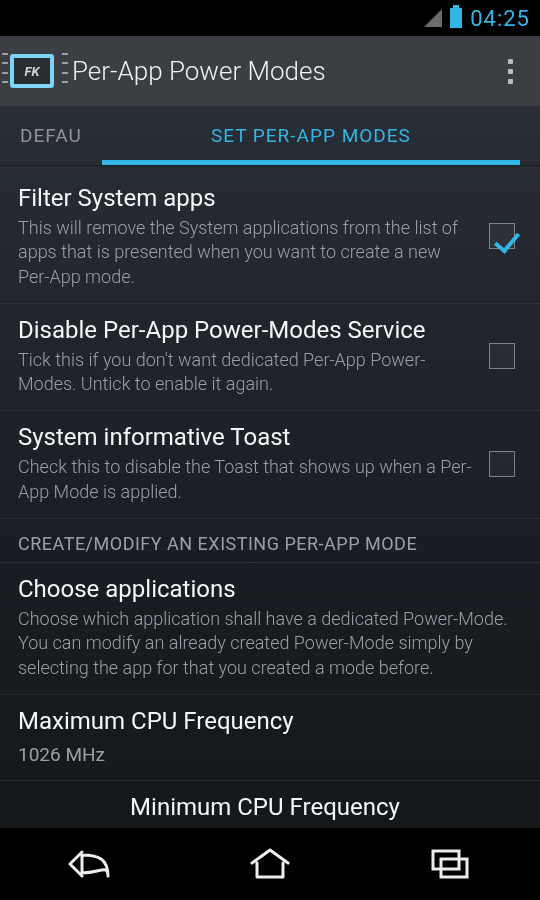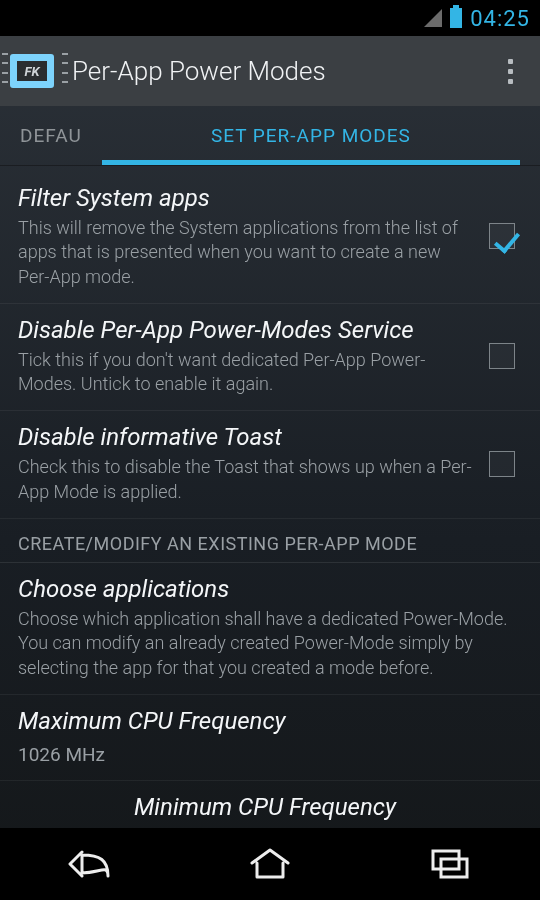--- a/index.html
+++ b/index.html
@@ -7,41 +7,41 @@
   .screen { width: 540px; height: 900px; background: linear-gradient(#2c3239, #191e24 60%, #141719); display: flex; flex-direction: column; }
   
   .status-bar { height: 36px; background: #000; display: flex; align-items: center; justify-content: flex-end; padding: 0 10px; gap: 8px; color: #33b5e5; font-size: 22px; font-weight: 400; letter-spacing: 1px; }
   .status-bar .time { color: #33b5e5; }
   .tri { width: 0; height: 0; border-left: 18px solid transparent; border-bottom: 18px solid #6b6b6b; }
   .batt { width: 12px; height: 20px; background: #33b5e5; position: relative; }
   .batt::before { content: ""; position: absolute; top: -3px; left: 3px; width: 6px; height: 3px; background: #33b5e5; }
   
   .action-bar { height: 70px; background: #3b3f43; display: flex; align-items: center; padding: 0 10px; color: #eceff1; }
   .app-icon { width: 50px; height: 40px; position: relative; margin-right: 12px; display: flex; align-items: center; }
-  .chip { width: 44px; height: 34px; background: #2a2d30; border: 7px solid #7dd3fc; border-radius: 3px; position: relative; display:flex; align-items:center; justify-content:center; }
+  .chip { width: 44px; height: 34px; background: #2a2d30; border: 4px solid #7dd3fc; border-radius: 3px; position: relative; display:flex; align-items:center; justify-content:center; }
   .chip-label { font-size: 13px; font-weight: 700; font-style: italic; color: #d0d4d8; }
   .pins-left, .pins-right { position: absolute; top: 2px; width: 6px; height: 30px; display: flex; flex-direction: column; justify-content: space-between; }
   .pins-left { left: -8px; } .pins-right { right: -8px; }
   .pin { width: 6px; height: 2px; background: #9aa0a5; }
   .bar-title { font-size: 26px; font-weight: 300; color: #f1f3f5; flex: 1; }
   .overflow { width: 40px; display: flex; flex-direction: column; align-items: center; gap: 5px; }
   .dot { width: 5px; height: 5px; background: #b7bcc0; border-radius: 1px; }
   
   .tabs { height: 60px; display: flex; border-bottom: 1px solid #1a1d21; }
   .tab { flex: 0 0 auto; display: flex; align-items: center; justify-content: center; color: #8f9498; font-size: 19px; letter-spacing: 1px; padding: 0 28px; position: relative; }
   .tab.active { color: #33b5e5; }
   .tab.active::after { content: ""; position: absolute; left: 20px; right: 20px; bottom: 0; height: 5px; background: #33b5e5; }
   .tab.first { flex: 1; }
   .tab.over { padding-right: 0; padding-left: 20px; }
   
   .content { flex: 1; overflow: hidden; padding-top: 6px; }
   .row { display: flex; padding: 12px 18px 14px 18px; border-bottom: 1px solid rgba(255,255,255,0.06); }
   .row.noline { border-bottom: none; text-align: center; }
   .txt { flex: 1; padding-right: 10px; }
-  .title { color: #f4f6f8; font-size: 24px; font-weight: 400; margin-bottom: 4px; font-style: italic; }
+  .title { color: #f4f6f8; font-size: 24px; font-weight: 400; margin-bottom: 4px; }
   .desc { color: #9aa0a5; font-size: 18px; line-height: 1.35; font-weight: 300; }
   .chk { width: 40px; display: flex; align-items: center; justify-content: center; }
   .checkbox { width: 26px; height: 26px; border: 1px solid #7d8489; background: rgba(255,255,255,0.04); position: relative; }
   .checkbox.checked::after { content: ""; position: absolute; left: 5px; top: 9px; width: 20px; height: 10px; border-left: 4px solid #33b5e5; border-bottom: 4px solid #33b5e5; transform: rotate(-50deg); }
   .section-header { color: #9aa0a5; font-size: 18px; letter-spacing: 0.5px; padding: 14px 34px 8px 18px; border-bottom: 1px solid rgba(255,255,255,0.09); }
   .value { color: #9aa0a5; font-size: 19px; margin-top: 8px; }
   
   .navbar { height: 72px; background: #000; display: flex; align-items: center; justify-content: space-around; }
   .nav-btn { width: 120px; height: 50px; display: flex; align-items: center; justify-content: center; }
   .nav-svg { stroke: #ededed; fill: none; stroke-width: 3; }
@@ -108,21 +108,21 @@
         <div class="title">Disable Per-App Power-Modes Service</div>
         <div class="desc">Tick this if you don't want dedicated Per-App Power-Modes. Untick to enable it again.</div>
       </div>
       <div class="chk">
           <div class="checkbox"></div>
         </div>
     </div>
 
     <div class="row">
       <div class="txt">
-        <div class="title">Disable informative Toast</div>
+        <div class="title">System informative Toast</div>
         <div class="desc">Check this to disable the Toast that shows up when a Per-App Mode is applied.</div>
       </div>
       <div class="chk">
           <div class="checkbox"></div>
         </div>
     </div>
 
     <div class="section-header">CREATE/MODIFY AN EXISTING PER-APP MODE</div>
 
     <div class="row">

